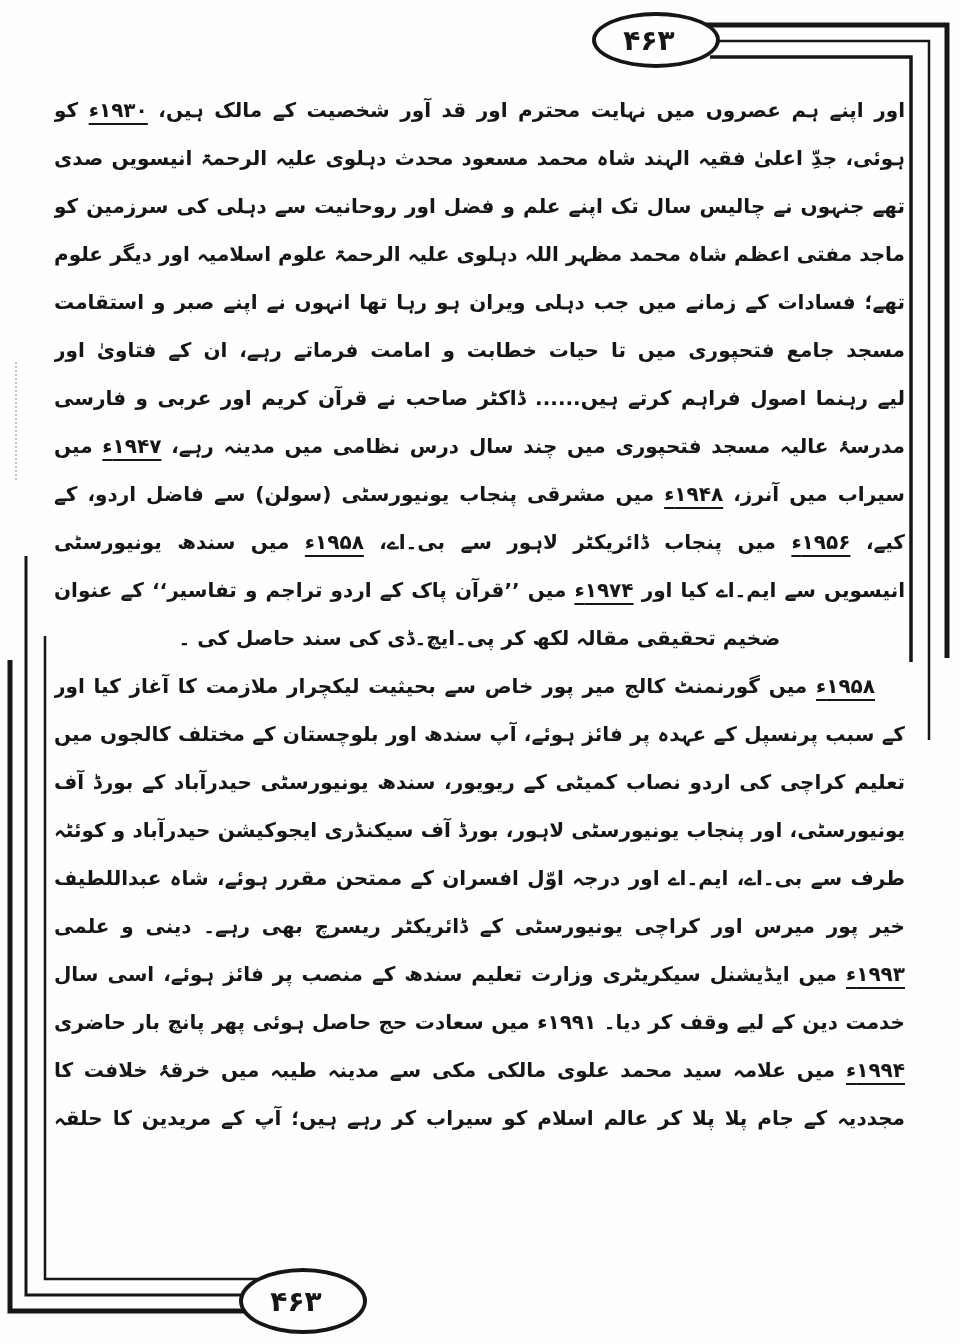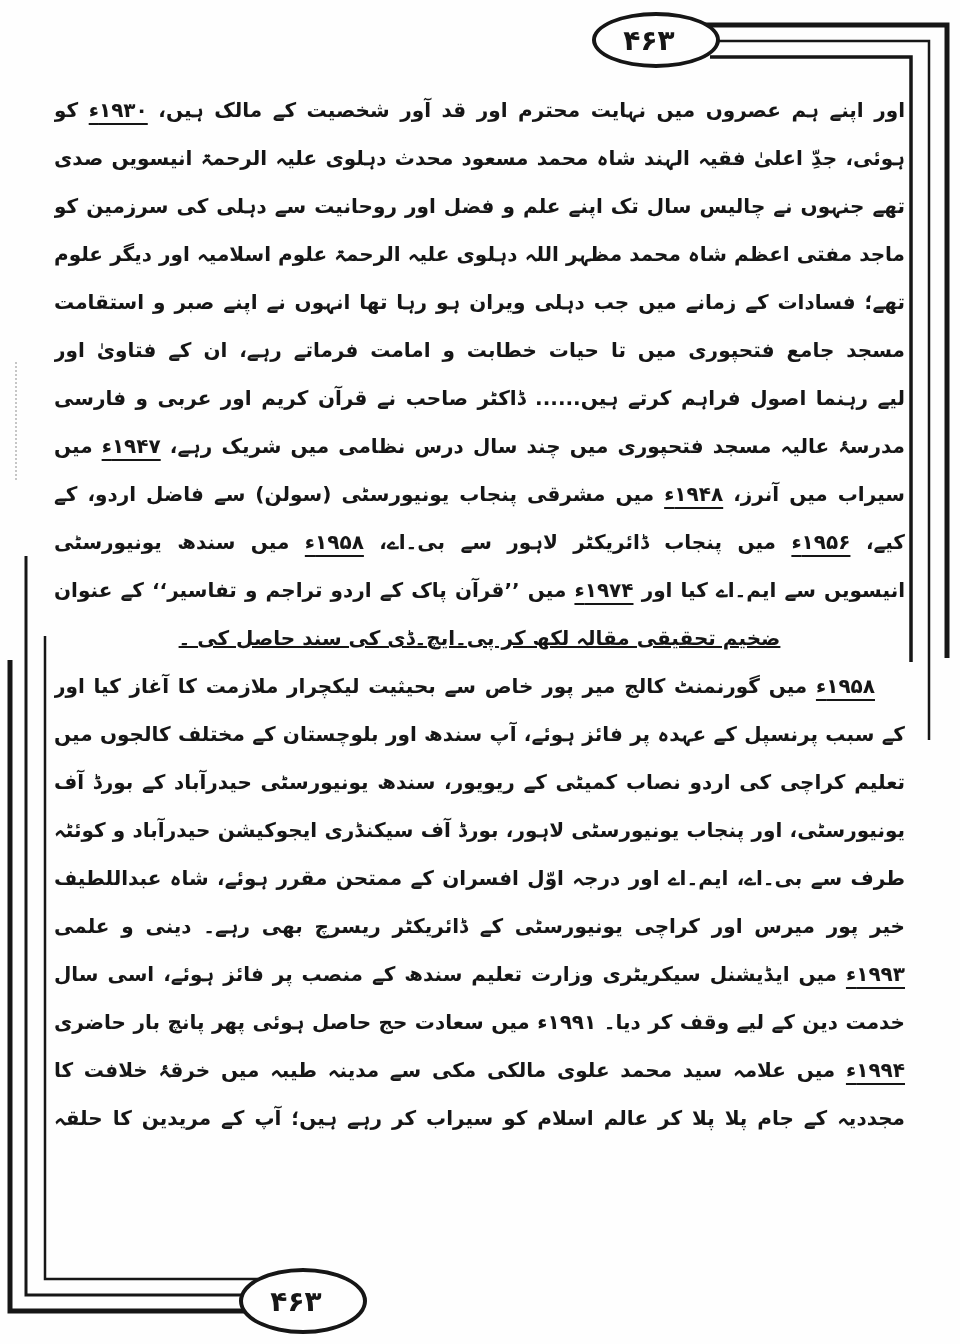--- a/index.html
+++ b/index.html
@@ -31,21 +31,21 @@
   .cartouche.bottom { left:239px; top:1268px; width:128px; height:66px; }
   .body-text {
     position:absolute; top:86px; right:55px; width:851px;
     direction:rtl; font-weight:bold;
   }
   .line {
     height:48px; line-height:48px; font-size:20px;
     text-align:justify; text-align-last:justify;
     overflow:hidden; letter-spacing:.2px;
   }
-  .line.center { text-align:left; text-align-last:center;text-decoration:underline; }
+  .line.center { text-align:left; text-align-last:center; }
   .line.indent { padding-right:30px; }
   .u {
     text-decoration:underline;
     text-decoration-thickness:2px;
     text-underline-offset:6px;
   }
   .specks {
     position:absolute; left:15px; top:362px; height:118px; width:0;
     border-left:2px dotted #9a9a9a; opacity:.55;
   }
@@ -76,21 +76,21 @@
   </div>
 
   <div class="body-text">
       <div class="line"><span>اور اپنے ہم عصروں میں نہایت محترم اور قد آور شخصیت کے مالک ہیں، </span><span class="u">۱۹۳۰ء</span><span> کو دہلی میں ولادت</span></div>
       <div class="line"><span>ہوئی، جدِّ اعلیٰ فقیہ الہند شاہ محمد مسعود محدث دہلوی علیہ الرحمۃ انیسویں صدی کے اُن عظیم علما و صوفیہ میں</span></div>
       <div class="line"><span>تھے جنہوں نے چالیس سال تک اپنے علم و فضل اور روحانیت سے دہلی کی سرزمین کو منور رکھا......والد</span></div>
       <div class="line"><span>ماجد مفتی اعظم شاہ محمد مظہر اللہ دہلوی علیہ الرحمۃ علوم اسلامیہ اور دیگر علوم و فنون میں مہارت تامہ رکھتے</span></div>
       <div class="line"><span>تھے؛ فسادات کے زمانے میں جب دہلی ویران ہو رہا تھا انہوں نے اپنے صبر و استقامت سے آباد کیا،</span></div>
       <div class="line"><span>مسجد جامع فتحپوری میں تا حیات خطابت و امامت فرماتے رہے، ان کے فتاویٰ اور مکاتیب زندگی کے</span></div>
       <div class="line"><span>لیے رہنما اصول فراہم کرتے ہیں...... ڈاکٹر صاحب نے قرآن کریم اور عربی و فارسی کی کتب انہی</span></div>
-      <div class="line"><span>مدرسۂ عالیہ مسجد فتحپوری میں چند سال درس نظامی میں شریک رہے، </span><span class="u">۱۹۴۷ء</span><span> میں اورینٹل کالج دہلی سے</span></div>
+      <div class="line"><span>مدرسۂ عالیہ مسجد فتحپوری میں چند سال درس نظامی میں مدینہ رہے، </span><span class="u">۱۹۴۷ء</span><span> میں اورینٹل کالج دہلی سے</span></div>
       <div class="line"><span>سیراب میں آنرز، </span><span class="u">۱۹۴۸ء</span><span> میں مشرقی پنجاب یونیورسٹی (سولن) سے فاضل اردو، کے امتحانات پاس</span></div>
       <div class="line"><span>کیے، </span><span class="u">۱۹۵۶ء</span><span> میں پنجاب ڈائریکٹر لاہور سے بی۔اے، </span><span class="u">۱۹۵۸ء</span><span> میں سندھ یونیورسٹی جامشورو،</span></div>
       <div class="line"><span>انیسویں سے ایم۔اے کیا اور </span><span class="u">۱۹۷۴ء</span><span> میں ’’قرآن پاک کے اردو تراجم و تفاسیر‘‘ کے عنوان سے ایک</span></div>
       <div class="line center"><span>ضخیم تحقیقی مقالہ لکھ کر پی۔ایچ۔ڈی کی سند حاصل کی ۔</span></div>
       <div class="line indent"><span class="u">۱۹۵۸ء</span><span> میں گورنمنٹ کالج میر پور خاص سے بحیثیت لیکچرار ملازمت کا آغاز کیا اور اپنی علمی صلاحیتوں</span></div>
       <div class="line"><span>کے سبب پرنسپل کے عہدہ پر فائز ہوئے، آپ سندھ اور بلوچستان کے مختلف کالجوں میں پرنسپل رہے؛ نظامت</span></div>
       <div class="line"><span>تعلیم کراچی کی اردو نصاب کمیٹی کے ریویور، سندھ یونیورسٹی حیدرآباد کے بورڈ آف اسٹڈیز کے رکن، سندھ</span></div>
       <div class="line"><span>یونیورسٹی، اور پنجاب یونیورسٹی لاہور، بورڈ آف سیکنڈری ایجوکیشن حیدرآباد و کوئٹہ اور گورنر مغربی پاکستان کی</span></div>
       <div class="line"><span>طرف سے بی۔اے، ایم۔اے اور درجہ اوّل افسران کے ممتحن مقرر ہوئے، شاہ عبداللطیف یونیورسٹی</span></div>
       <div class="line"><span>خیر پور میرس اور کراچی یونیورسٹی کے ڈائریکٹر ریسرچ بھی رہے۔ دینی و علمی خدمات پر پانچ گولڈ میڈل؛ ایک</span></div>

